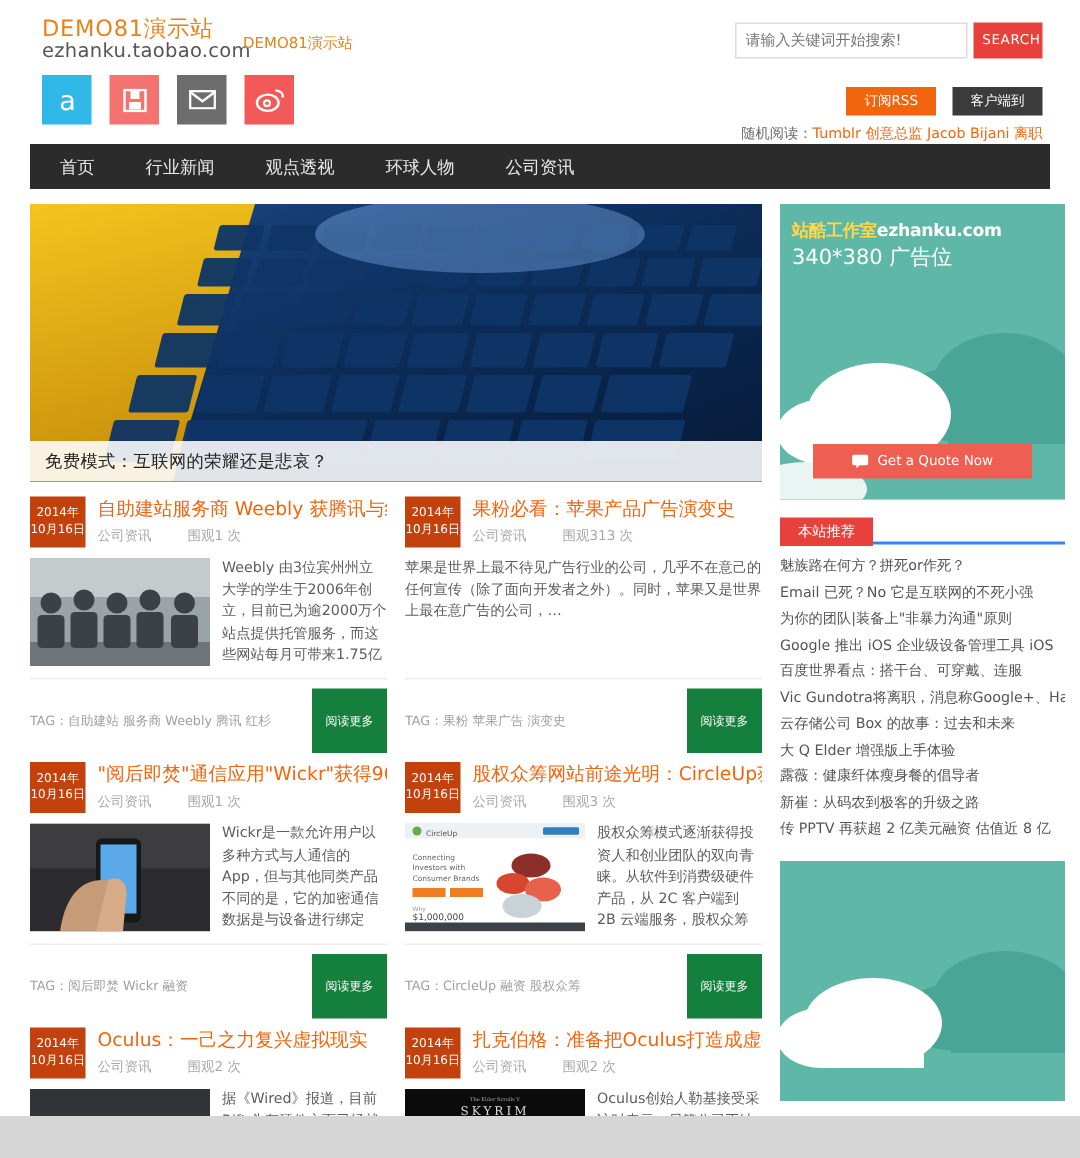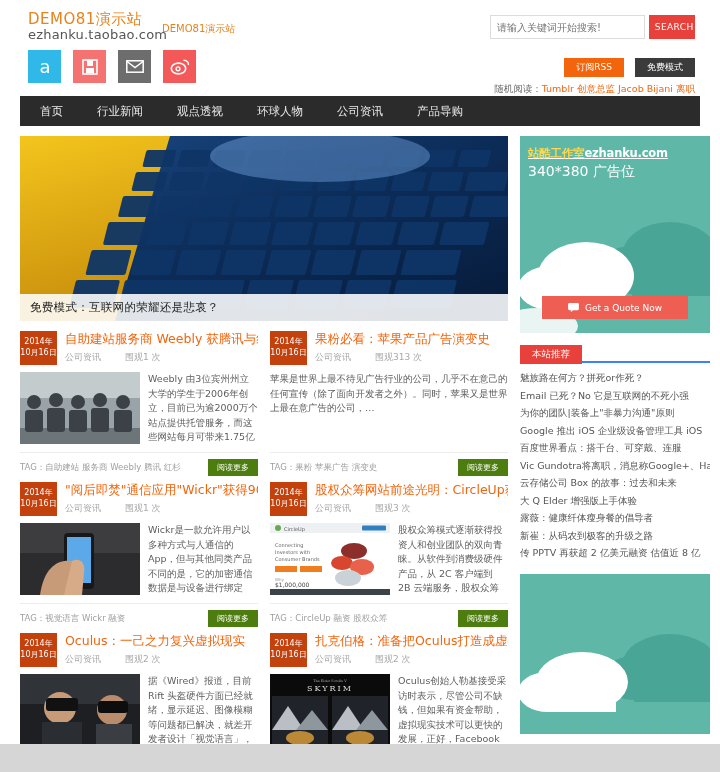--- a/index.html
+++ b/index.html
@@ -82,25 +82,25 @@
   .art-title {
     color:#f2650d; font-size:12.5px; line-height:15px; white-space:nowrap;
     overflow:hidden; text-overflow:clip; display:block; text-decoration:none;
   }
   .art-meta { margin-top:5px; font-size:9px; color:#a8a8a8; display:flex; gap:24px; }
   .art-body { display:flex; gap:8px; margin-top:7px; }
   .thumb { width:120px; height:72px; flex:0 0 120px; overflow:hidden; position:relative; background:#ddd; }
   .excerpt { font-size:9.5px; line-height:14.5px; color:#5d5d5d; overflow:hidden; height:72px; }
   .art-foot { margin-top:8px; display:flex; align-items:center; justify-content:space-between; border-top:1px solid #ededed; padding-top:6px; }
   .tags { font-size:8.5px; color:#a0a0a0; overflow:hidden; white-space:nowrap;text-align:right; }
-  .more { background:#4d7c0f; color:#fff; font-size:8px; padding:3px 9px; cursor:pointer; }
+  .more { background:#15803d; color:#fff; font-size:8px; padding:16px 9px; cursor:pointer; }
 
   
   .ad { width:190px; height:197px; background:#57b5a6; position:relative; overflow:hidden; }
-  .ad .ad-t1 { position:absolute; left:8px; top:10px; font-size:11.5px; color:#fff; font-weight:bold; letter-spacing:-.2px;text-decoration:underline;}
+  .ad .ad-t1 { position:absolute; left:8px; top:10px; font-size:11.5px; color:#fff; font-weight:bold; letter-spacing:-.2px;}
   .ad .ad-t1 b { color:#ffd84d; }
   .ad .ad-t2 { position:absolute; left:8px; top:27px; font-size:14px; color:#fff; }
   .ad .quote {
     position:absolute; left:22px; bottom:14px; width:146px; height:23px; background:#ef5e52;
     color:#fff; font-size:9px; display:flex; align-items:center; justify-content:center; gap:6px; cursor:pointer;
   }
 
   .widget { margin-top:12px; }
   .widget-head { border-bottom:2px solid #3b82f6; height:18px; position:relative; }
   .widget-head span {
@@ -155,35 +155,34 @@
             <ellipse cx="8.5" cy="9.5" rx="7.2" ry="5.4" fill="none" stroke="#fff" stroke-width="1.6"></ellipse>
             <circle cx="8" cy="9.8" r="2.6" fill="#fff"></circle>
               <circle cx="8" cy="9.8" r="1.2" fill="#f4595a"></circle>
             <path d="M13.5 1.2 C17 1.2 19 3.5 18.4 6" fill="none" stroke="#fff" stroke-width="1.5"></path>
           </svg>
         </div>
       </div>
 
       <div class="topbtns">
         <div class="tb rss">订阅RSS</div>
-        <div class="tb contact">免费模式</div>
+        <div class="tb contact">客户端到</div>
       </div>
 
       <div class="randomline">
         <span class="rl-label">随机阅读：</span><span class="rl-link">Tumblr 创意总监 Jacob Bijani 离职</span>
       </div>
     </div>
 
     <div class="nav">
       <a>首页</a>
       <a>行业新闻</a>
       <a>观点透视</a>
       <a>环球人物</a>
       <a>公司资讯</a>
-      <a>产品导购</a>
     </div>
 
     <div class="body">
 
       <div class="main">
 
         <div class="hero">
           <svg class="kb" viewBox="0 0 488 185" preserveAspectRatio="none">
             <defs>
               <linearGradient id="gy" x1="0" y1="0" x2="0.2" y2="1">
@@ -350,21 +349,21 @@
                   <rect x="0" y="0" width="120" height="30" fill="#3d3d40"></rect>
                   <rect x="44" y="10" width="30" height="56" rx="4" fill="#16181a"></rect>
                   <rect x="47" y="14" width="24" height="46" fill="#5ba9e8"></rect>
                   <path d="M20 72 C24 44 38 36 52 38 L58 72 Z" fill="#c79a78"></path>
                   <path d="M52 38 C60 34 66 40 64 50 L62 72 L44 72 Z" fill="#d7ab88"></path>
                 </svg>
               </div>
               <div class="excerpt">Wickr是一款允许用户以多种方式与人通信的App，但与其他同类产品不同的是，它的加密通信数据是与设备进行绑定的，而非通常的用户账号，…</div>
             </div>
             <div class="art-foot">
-              <div class="tags">TAG：视觉语言 Wickr 融资</div>
+              <div class="tags">TAG：阅后即焚 Wickr 融资</div>
               <div class="more">阅读更多</div>
             </div>
           </div>
 
           <div class="art">
             <div class="art-head">
               <div class="datebox">
                 <div>2014年</div>
                 <div>10月16日</div>
               </div>

